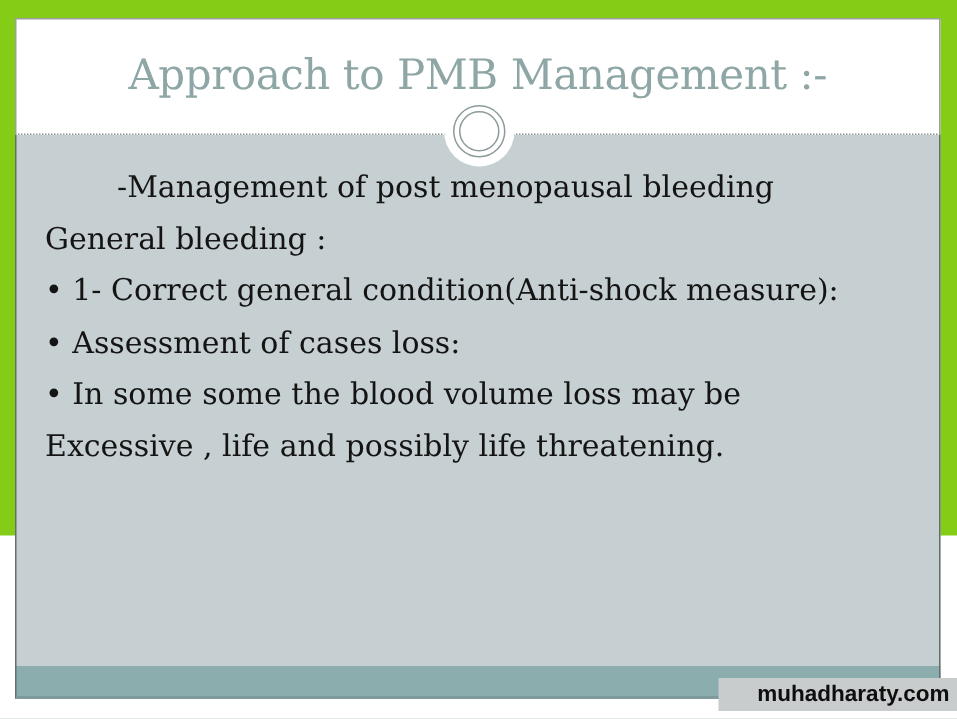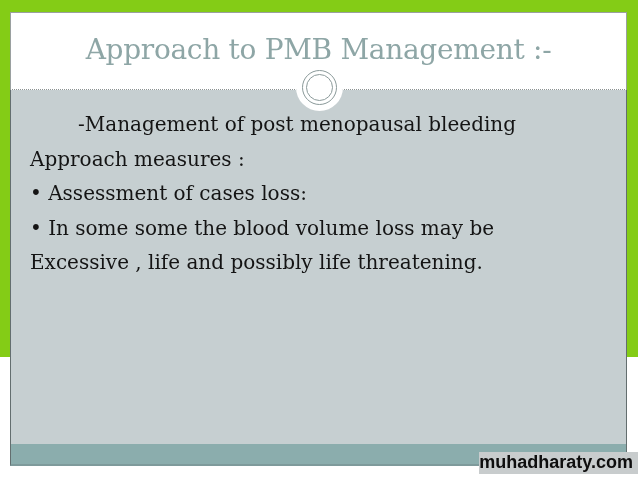--- a/index.html
+++ b/index.html
@@ -86,21 +86,21 @@
   
   .watermark {
     position: absolute;
     left: 479px; top: 452px;
     width: 159px; height: 22px;
     line-height: 21px;
     background: var(--watermark-bg);
     color: var(--watermark-text);
     font-family: "Liberation Sans", sans-serif;
     font-weight: bold;
-    font-size: 18px;
+    font-size: 15px;
     text-align: right;
     padding-right: 5px;
     box-sizing: border-box;
     z-index: 2;
   }
 </style>
 </head>
 <body>
 
 <div class="slide">
@@ -109,21 +109,22 @@
     <div class="page-title">Approach to PMB Management :-</div>
   </div>
 
   <div class="ornament">
     <div class="ornament-inner"></div>
   </div>
 
   <div class="body-panel">
     <div class="body-text">
         <div class="line indent">-Management of post menopausal bleeding</div>
-        <div class="line">Approach measures :</div>
+        <div class="line">General bleeding :</div>
+        <div class="line">• 1- Correct general condition(Anti-shock measure):</div>
         <div class="line">• Assessment of cases loss:</div>
         <div class="line">• In some some the blood volume loss may be</div>
         <div class="line">Excessive , life and possibly life threatening.</div>
       </div>
   </div>
 
   <div class="footer-band"></div>
 
   <div class="watermark">muhadharaty.com</div>
 

